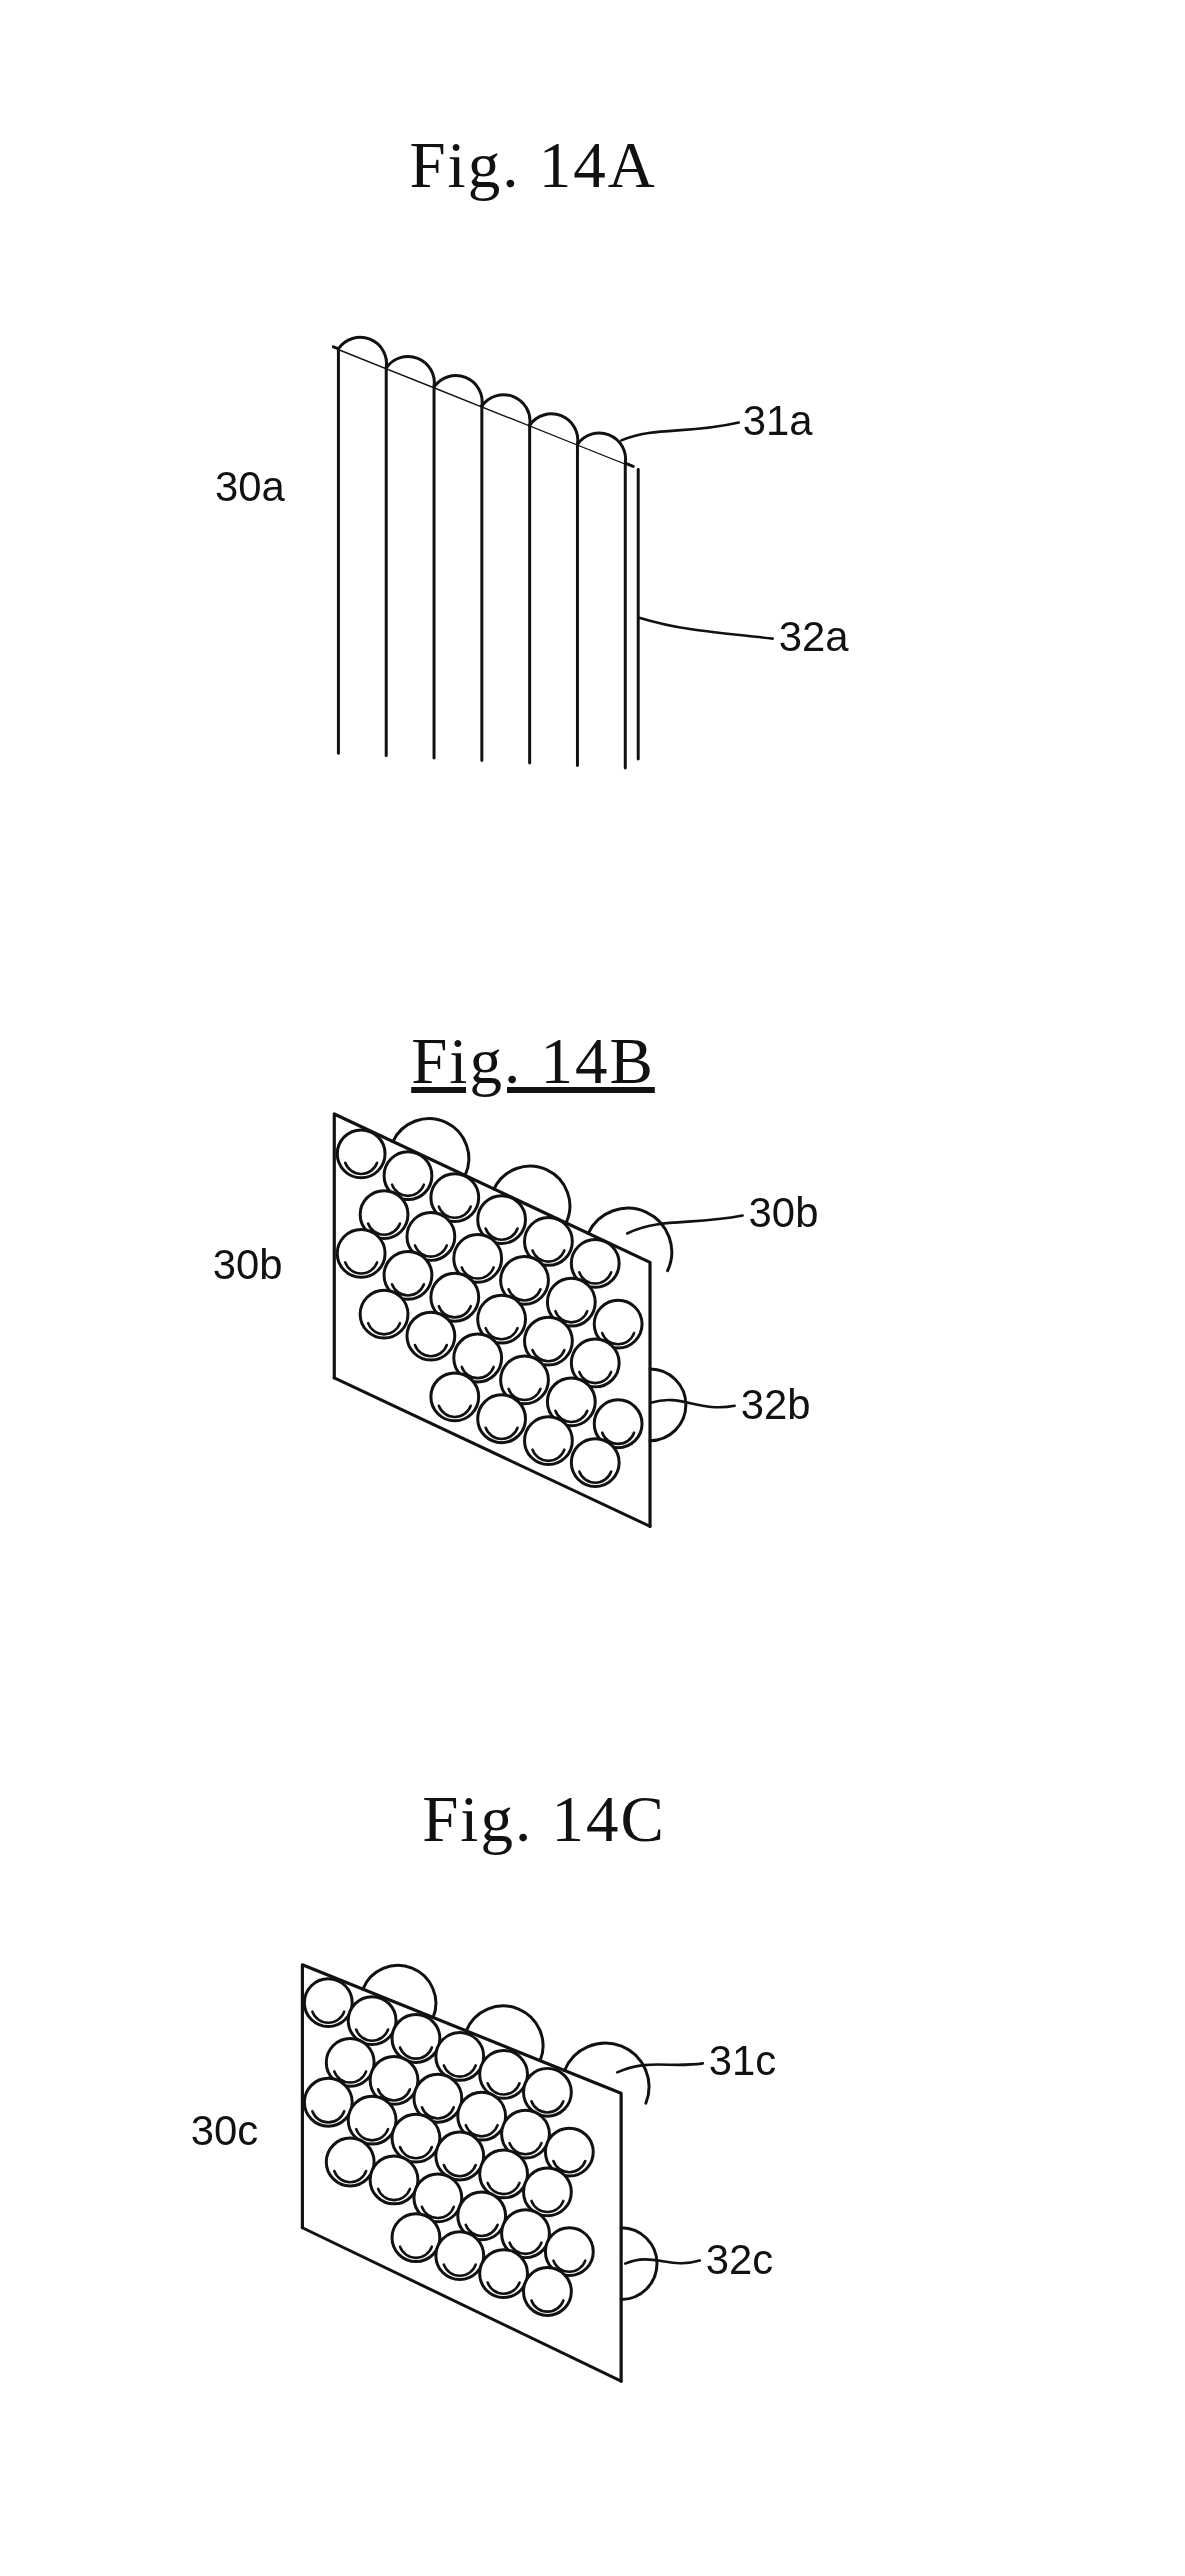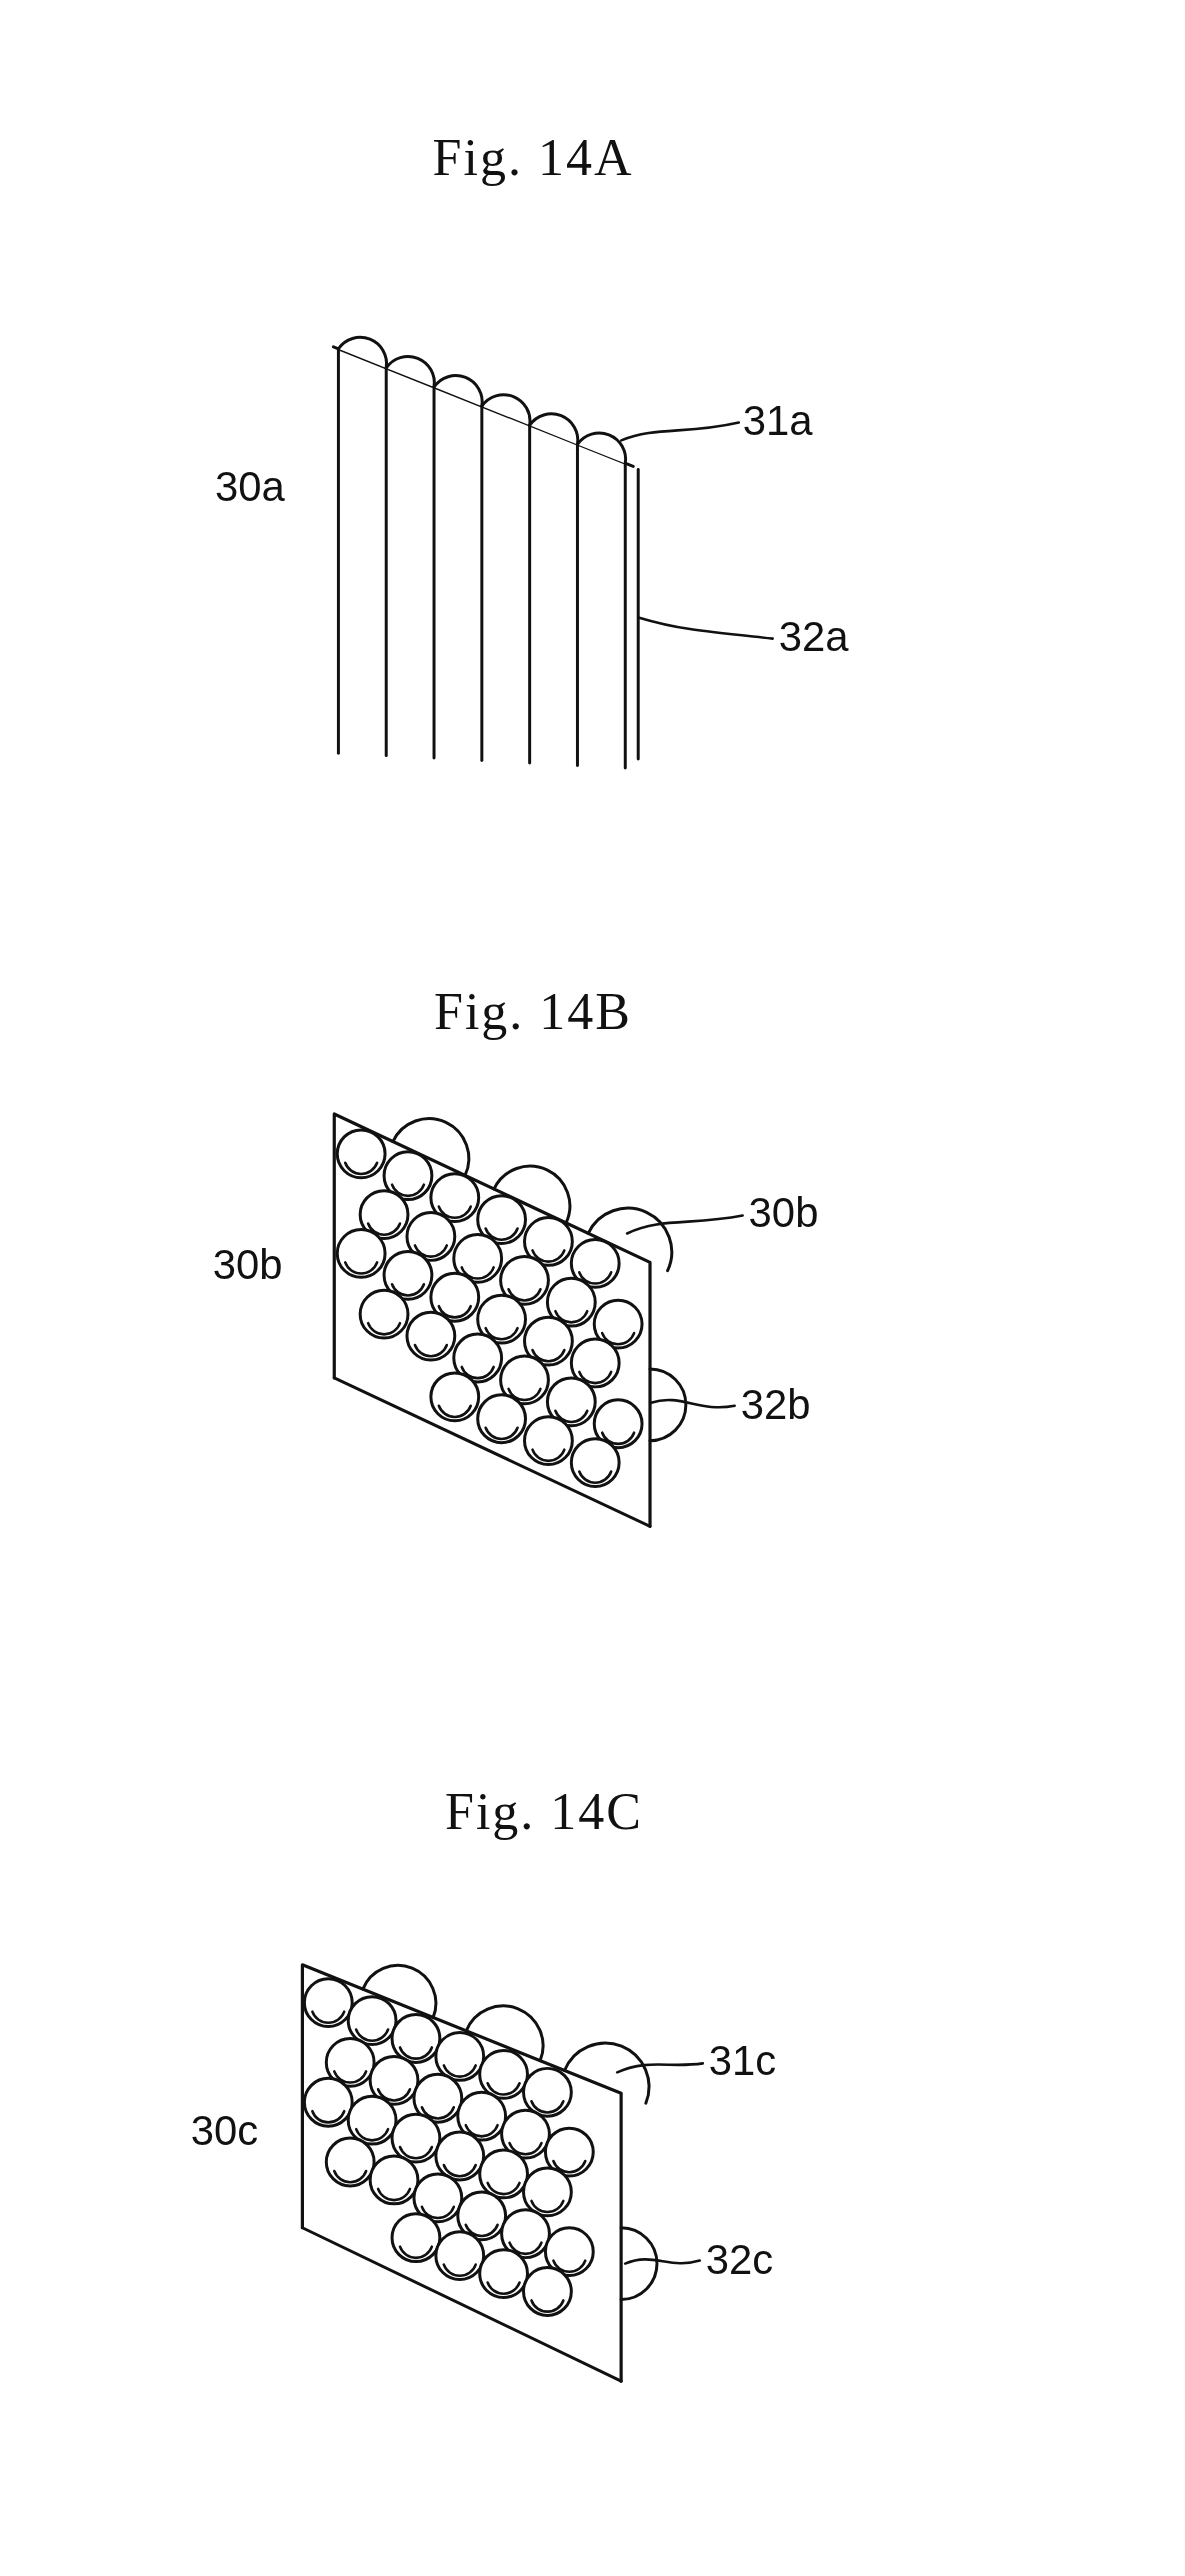--- a/index.html
+++ b/index.html
@@ -5,24 +5,24 @@
   * { margin:0; padding:0; box-sizing:border-box; }
   html,body { background:#ffffff; }
   body {
     width:1186px; height:2576px; position:relative;
     font-family:"Liberation Serif", serif; color:#111;
   }
   .page { position:absolute; inset:0; background:#fff; overflow:hidden; }
   .fig-title {
     position:absolute; width:618px; text-align:center;
     font-family:"Liberation Serif", serif; font-weight:400;
-    font-size:52px; letter-spacing:2px; color:#111; white-space:nowrap;
+    font-size:65px; letter-spacing:2px; color:#111; white-space:nowrap;
   }
   #titleA { left:224px; top:128px; }
-  #titleB { left:224px; top:982px; }
+  #titleB { left:224px; top:1024px;text-decoration:underline; }
   #titleC { left:235px; top:1782px; }
   svg.art { position:absolute; }
   #svgA { left:189px; top:289px; }
   #svgB { left:149px; top:1076px; }
   #svgC { left:149px; top:1873px; }
   g[data-draw] { stroke:#111; fill:none; stroke-linecap:round; stroke-linejoin:round; }
   .leader { fill:none; stroke:#111; stroke-width:2.6px; stroke-linecap:round; }
   .ref {
     font-family:"Liberation Sans", sans-serif;
     font-size:42px; fill:#111;

